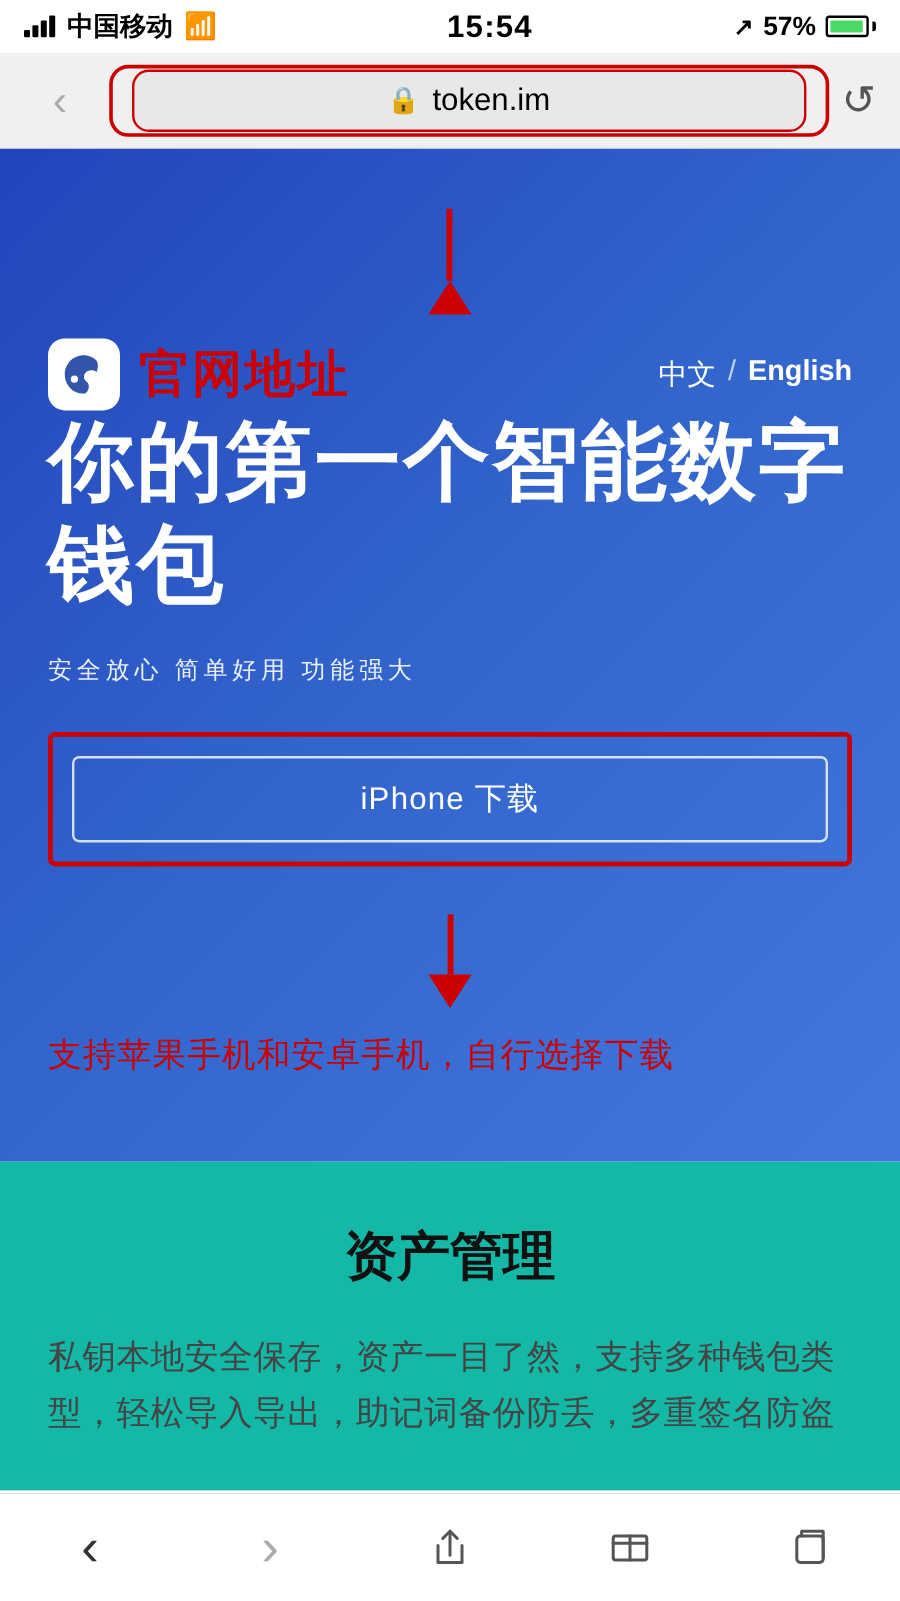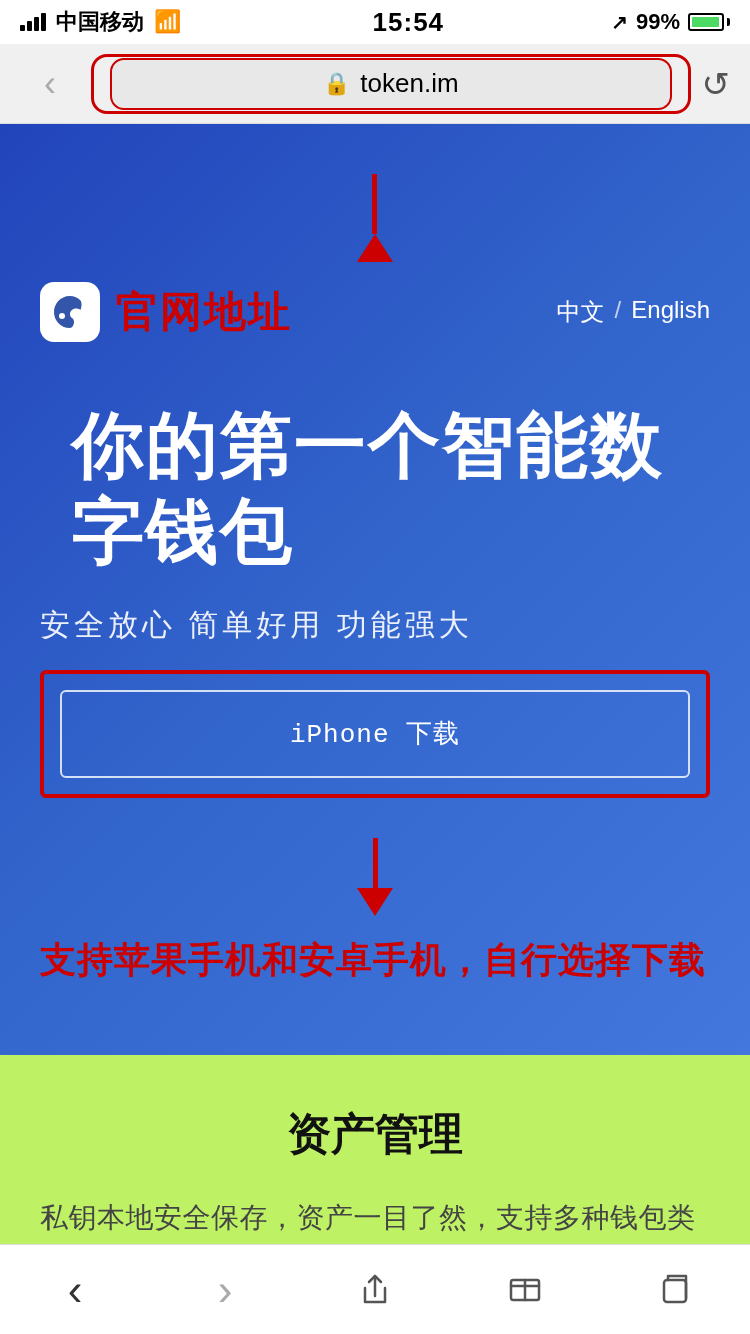--- a/index.html
+++ b/index.html
@@ -135,21 +135,20 @@
       background: #3355aa;
       background: linear-gradient(135deg, #2244bb 0%, #3366cc 50%, #4477dd 100%);
       padding: 40px 40px 60px 40px;
       position: relative;
     }
 
     .header-row {
       display: flex;
       align-items: center;
       justify-content: space-between;
-      margin-bottom: 60px;
     }
     .logo-area {
       display: flex;
       align-items: center;
       gap: 16px;
     }
     .logo-icon {
       width: 60px;
       height: 60px;
       background: #fff;
@@ -177,74 +176,72 @@
     .lang-divider {
       color: rgba(255,255,255,0.7);
     }
     .lang-cn {
       color: #fff;
       font-size: 24px;
     }
     .lang-en {
       color: #fff;
       font-size: 24px;
-      font-weight: 400;
+      font-weight: 700;
     }
 
     .hero-title {
       font-size: 72px;
       font-weight: 700;
       color: #fff;
       line-height: 1.2;
       margin-bottom: 30px;
       letter-spacing: 2px;
-      margin-left: 32px;
     }
     .hero-subtitle {
-      font-size: 30px;
+      font-size: 20px;
       color: rgba(255,255,255,0.9);
-      margin-bottom: 24px;
+      margin-bottom: 38px;
       letter-spacing: 4px;
     }
 
     .download-buttons {
       display: flex;
       gap: 24px;
       margin-bottom: 30px;
       border: 4px solid #cc0000;
       padding: 16px;
       border-radius: 6px;
     }
     .dl-btn {
       flex: 1;
-      height: 88px;
+      height: 72px;
       background: transparent;
       border: 2px solid rgba(255,255,255,0.8);
       border-radius: 6px;
       color: #fff;
       font-size: 26px;
       display: flex;
       align-items: center;
       justify-content: center;
       cursor: pointer;
       letter-spacing: 1px;
-      font-family: Liberation Mono, monospace;
     }
 
     .support-text {
-      font-size: 36px;
+      font-size: 28px;
       color: #cc0000;
-      font-weight: 700;
+      font-weight: 400;
       letter-spacing: 1px;
       padding: 10px 0;
     }
 
     
     .asset-section {
-      background: #bef264;
+      background: #14b8a6;
       padding: 50px 40px 40px 40px;
     }
     .section-title {
       font-size: 44px;
       font-weight: 600;
       color: #111;
       text-align: center;
       margin-bottom: 30px;
     }
     .section-desc {
@@ -333,21 +330,21 @@
       <div class="signal-bar" style="height:10px"></div>
       <div class="signal-bar" style="height:14px"></div>
       <div class="signal-bar" style="height:18px"></div>
     </div>
     <span>中国移动</span>
     <span>📶</span>
   </div>
   <div class="status-center">15:54</div>
   <div class="status-right">
     <span style="font-size:20px;">↗</span>
-    <span>99%</span>
+    <span>57%</span>
     <div class="battery-icon">
       <div class="battery-body">
         <div class="battery-fill"></div>
       </div>
       <div class="battery-tip"></div>
     </div>
   </div>
 </div>
 
 <div class="browser-bar">

